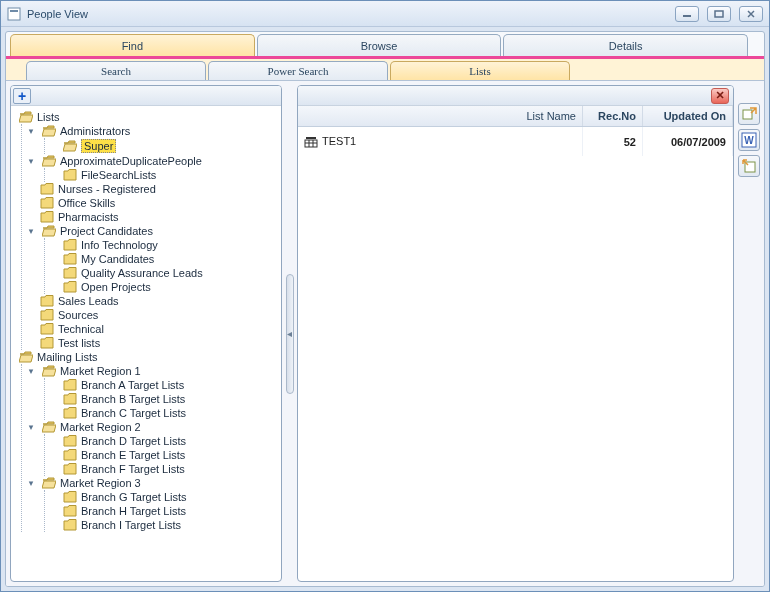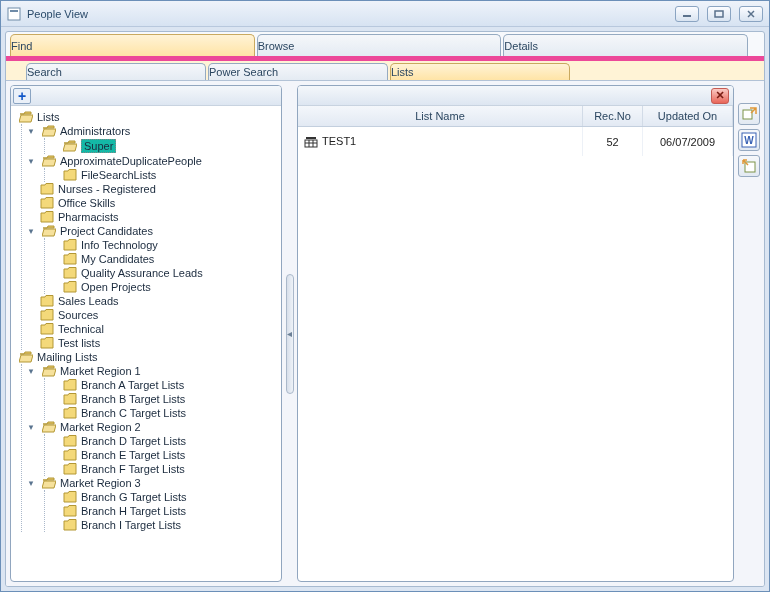--- a/index.html
+++ b/index.html
@@ -57,41 +57,42 @@
     height: 24px;
   }
   .tabrow.primary .tab {
     flex: 1;
   }
   .tab {
     border: 1px solid #95aac1;
     border-bottom: none;
     background: linear-gradient(#f5f7fa,#e4ebf3);
     border-radius: 5px 5px 0 0;
-    display: flex; align-items: center; 
+    display: flex; align-items: center; justify-content: center;
     margin-right: 2px;
     color: #2b4660;
     cursor: default;
     position: relative;
   }
   .tab:last-child { margin-right: 12px; }
   .tab.active {
     background: linear-gradient(#fff3d6,#ffe4a6);
     border-color: #c9a95f;
   }
   .tab.active-sub {
     background: linear-gradient(#fff3d6,#ffe4a6);
     border-color: #c9a95f;
   }
   .tabrow.primary { padding: 2px 4px 0 4px; }
   .tabrow.secondary {
-    border-top: 5px solid #ec4899;
+    border-top: 3px solid #ec4899;
     padding: 2px 4px 0 20px;
     height: 24px;
     background: #fff3d6;
+    font-family: Liberation Serif, serif;
   }
   .tabrow.secondary .tab { width: 180px; }
   .body-region {
     flex: 1; display: flex;
     border-top: 1px solid #b2c2d6;
     background: #f3f5fa;
     min-height: 0;
   }
   .left-panel {
     width: 272px;
@@ -144,21 +145,21 @@
     background:#fff;
   }
   .folder-icon {
     width: 14px; height: 12px;
     display: inline-block;
     flex-shrink: 0;
   }
   .node.selected .label {
     border: 1px dotted #888;
     padding: 0 2px;
-    background: #14b8a6;
+    background: #fde047;
   }
   .label { color: #1a2a3d; }
   .splitter {
     width: 15px;
     display: flex; align-items: center; justify-content: center;
     position: relative;
   }
   .splitter-handle {
     width: 8px; height: 120px;
     background: linear-gradient(90deg,#d7dfea,#eef2f8);
@@ -200,29 +201,29 @@
     color: #7a1c13;
     font-weight: bold;
     font-size: 11px;
   }
   table.grid {
     width: 100%;
     border-collapse: collapse;
     table-layout: fixed;
   }
   table.grid th {
-    text-align: center;
+    text-align: right;
     background: linear-gradient(#f4f7fb,#e2e9f3);
     border-bottom: 1px solid #c3cfde;
     border-right: 1px solid #d2dbe7;
     padding: 4px 6px;
     font-weight: normal;
     color: #2b4660;
   }
-  table.grid th.right, table.grid td.right { text-align: center; }
+  table.grid th.right, table.grid td.right { text-align: right; font-weight: bold; }
   table.grid td {
     padding: 8px 6px;
     border-right: 1px solid #edf1f7;
     color: #222;
   }
   .row-icon {
     width: 14px; height: 12px;
     display: inline-block;
     vertical-align: middle;
     margin-right: 4px;

